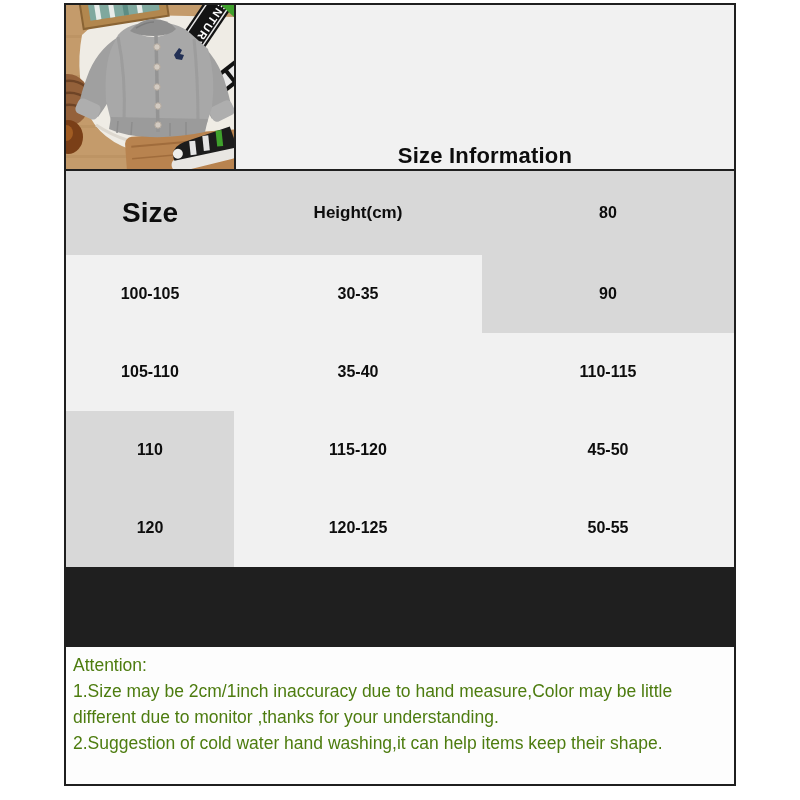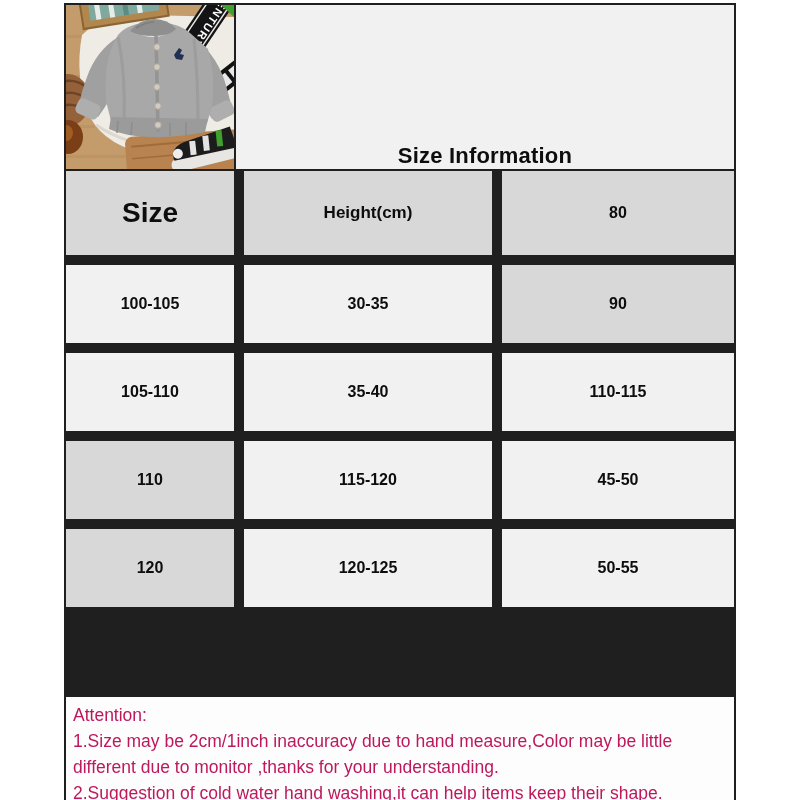--- a/index.html
+++ b/index.html
@@ -25,38 +25,38 @@
     background:#f1f1f1;display:flex;align-items:flex-end;justify-content:center;
   }
   .title-text{font-size:22px;font-weight:bold;letter-spacing:0.2px;}
 
   
   .size-table{
     margin-top:-2px;
     display:grid;
     grid-template-columns:168px 248px 1fr;
     grid-template-rows:84px repeat(5,78px);
-    gap:10px;
+    gap:0;
     background:#1f1f1f;
     border:2px solid #1f1f1f;
   }
   .cell{
     display:flex;align-items:center;justify-content:center;
     background:#f1f1f1;text-align:center;
   }
   .cell.head{background:#d8d8d8;font-weight:bold;font-size:17px;}
   .cell.head-size{font-size:28px;}
   .cell.size-col{background:#d8d8d8;font-weight:bold;font-size:16px;}
   .cell.val{font-weight:bold;font-size:16px;}
 
   
   .attention{
     margin-top:-2px;box-sizing:border-box;height:141px;
     border:2px solid #1f1f1f;background:#fdfdfd;
-    padding:5px 7px;font-size:17.5px;line-height:26px;color:#be185d;
+    padding:5px 7px;font-size:17.5px;line-height:26px;color:#4d7c0f;
   }
   .attention div{white-space:nowrap;}
 </style>
 </head>
 <body>
 
 <div class="sheet">
   <div class="panel">
 
     <div class="top-row">

